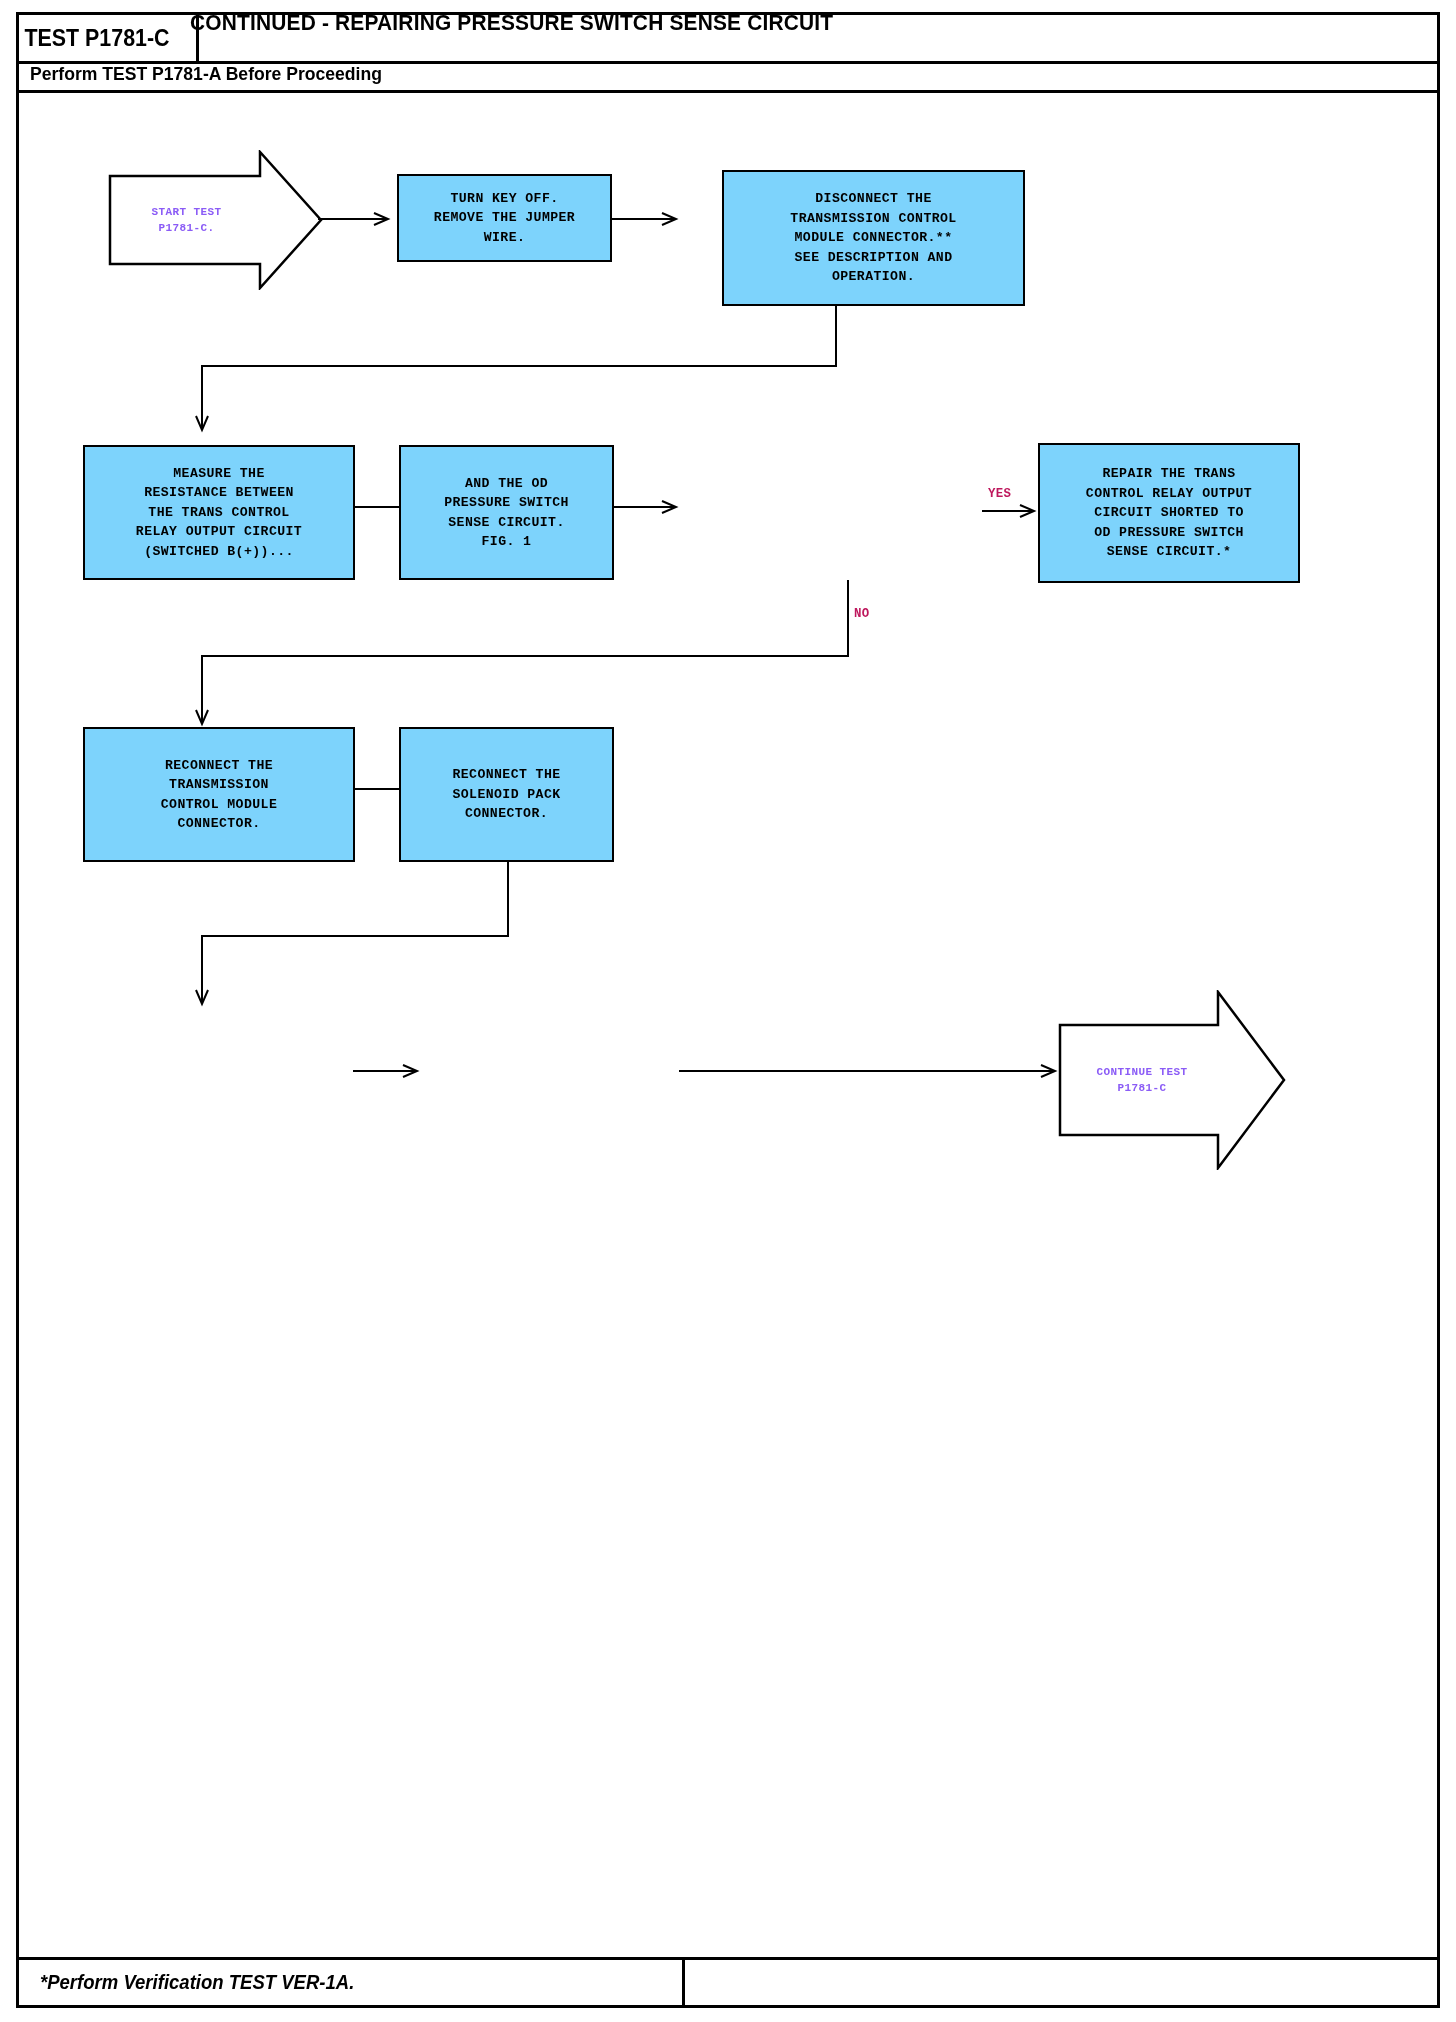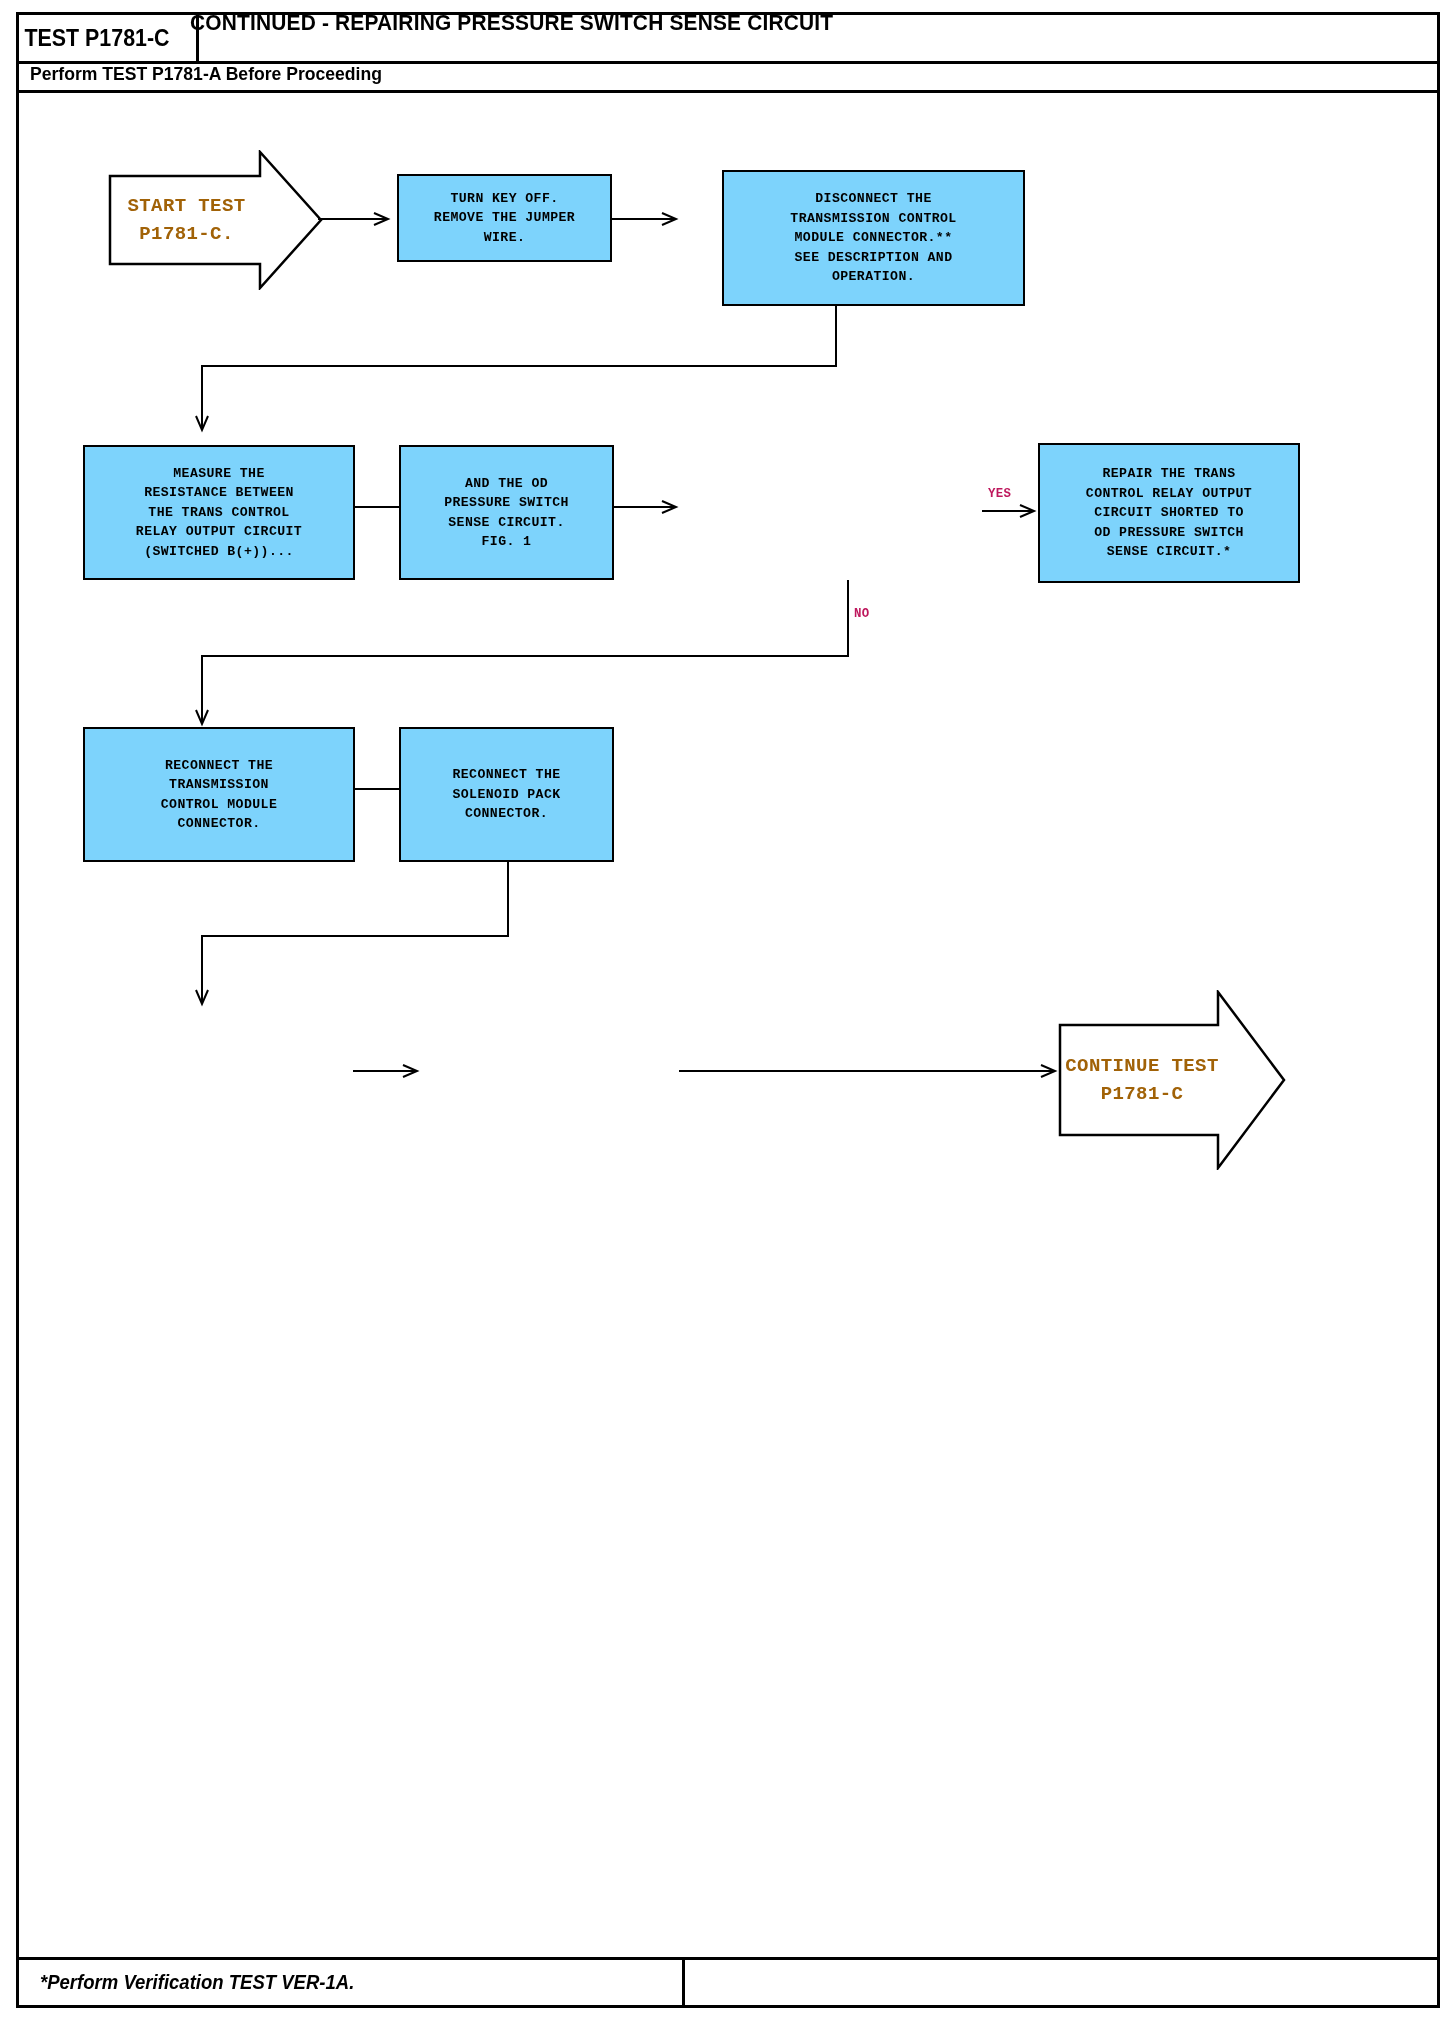--- a/index.html
+++ b/index.html
@@ -169,25 +169,25 @@
   }
   .pent svg { display: block; }
   .pent .ptxt {
     position: absolute;
     left: 0; top: 0;
     width: 100%; height: 100%;
     display: flex;
     align-items: center;
     justify-content: center;
     font-family: "Liberation Mono", monospace;
-    font-size: 19px;
+    font-size: 11px;
     font-weight: bold;
     line-height: 1.5;
     text-align: center;
-    color: #a16207;
+    color: #8b5cf6;
     white-space: pre-line;
     letter-spacing: 0.4px;
     box-sizing: border-box;
   }
   .pent.start .ptxt { padding-right: 58px; }
   .pent.cont  .ptxt { padding-right: 60px; }
 
   
   .conn {
     position: absolute;

